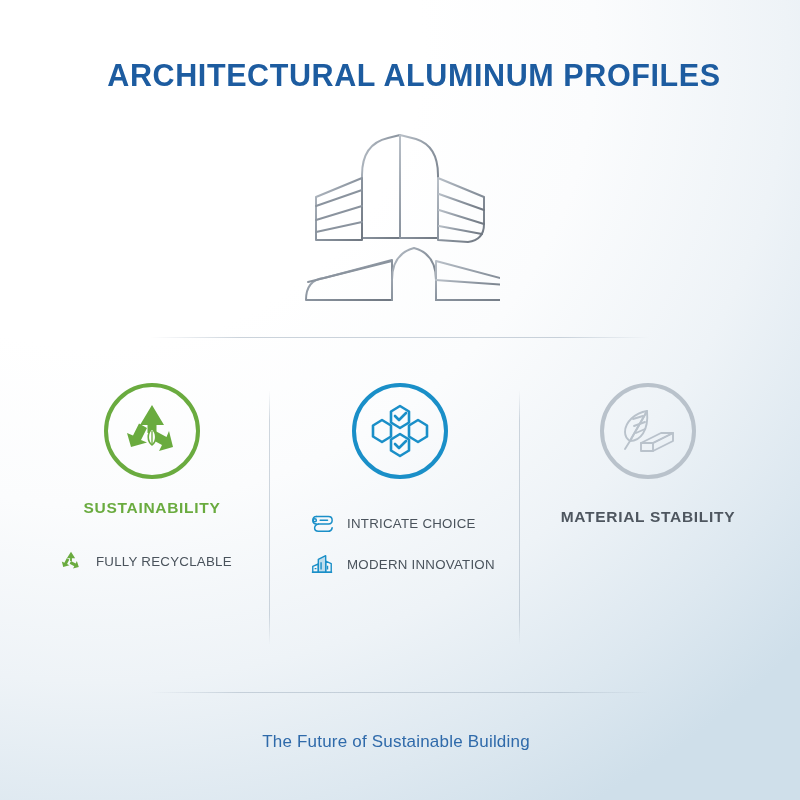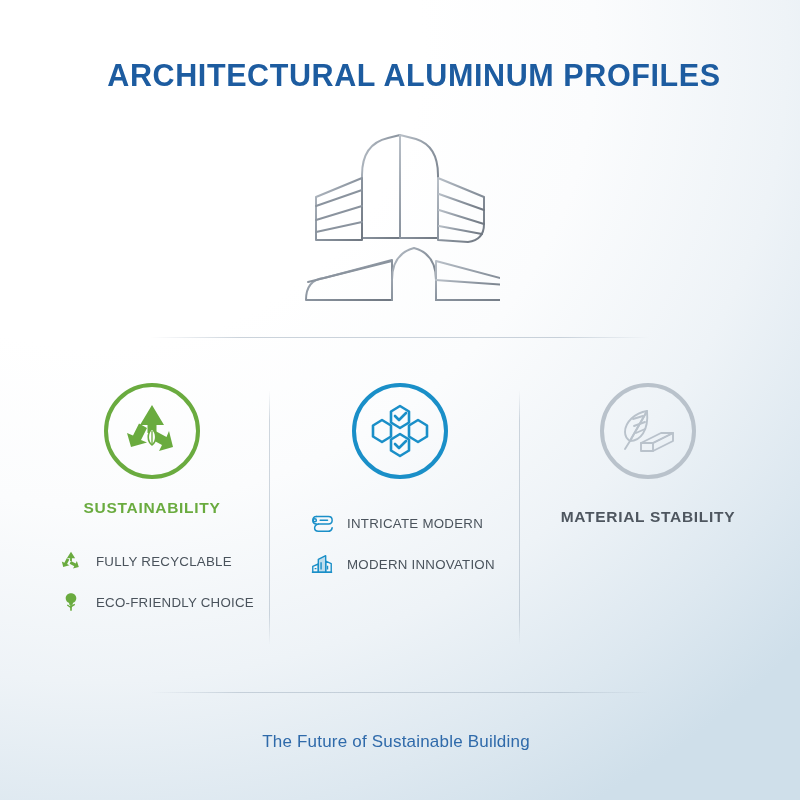--- a/index.html
+++ b/index.html
@@ -256,30 +256,20 @@
         <div class="bullet">
           <span class="bullet-icon">
             <svg width="22" height="22" viewBox="0 0 24 24" fill="#6aab3f">
               <path d="M12 2 L16.5 9 L13 9 L13 12 L11 12 L11 9 L7.5 9 Z"></path>
               <path d="M3.5 18.5 L2 12.5 L4.8 13.8 L7.3 8.9 L10.2 10.4 L7.7 15.3 L10.3 16.5 Z"></path>
               <path d="M20.5 18.5 L14.2 20.3 L15.6 17.6 L10.5 15 L12 12.1 L17.1 14.7 L18.4 12 Z"></path>
             </svg>
           </span>
           <span class="bullet-label">FULLY RECYCLABLE</span>
         </div>
-        <div class="bullet">
-          <span class="bullet-icon">
-            <svg width="22" height="22" viewBox="0 0 24 24" fill="#6aab3f">
-              <path d="M12 2.5 C8.6 2.5 6.2 5 6.2 8 C6.2 10.4 7.8 12.4 10 13 L10 15 L14 15 L14 13 C16.2 12.4 17.8 10.4 17.8 8 C17.8 5 15.4 2.5 12 2.5 Z"></path>
-              <rect x="11.1" y="13.5" width="1.8" height="8" rx="0.6"></rect>
-              <path d="M11.8 18 L8.4 15.6 M12.2 17 L15.6 14.8" stroke="#6aab3f" stroke-width="1.5" fill="none" stroke-linecap="round"></path>
-            </svg>
-          </span>
-          <span class="bullet-label">ECO-FRIENDLY CHOICE</span>
-        </div>
       </div>
     </div>
 
     <div class="col c2">
       <div class="badge blue">
         <svg width="58" height="58" viewBox="0 0 58 58" fill="none" stroke="#1a8fc8" stroke-width="2.6" stroke-linejoin="round">
           <path d="M29 4 L38 9.5 L38 20.5 L29 26 L20 20.5 L20 9.5 Z"></path>
           <path d="M29 32 L38 37.5 L38 48.5 L29 54 L20 48.5 L20 37.5 Z"></path>
           <path d="M11 18 L20 23.5 L20 34.5 L11 40 L2 34.5 L2 23.5 Z"></path>
           <path d="M47 18 L56 23.5 L56 34.5 L47 40 L38 34.5 L38 23.5 Z"></path>
@@ -292,21 +282,21 @@
           <span class="bullet-icon">
             <svg width="24" height="22" viewBox="0 0 26 22" fill="none" stroke="#1a8fc8" stroke-width="1.6" stroke-linejoin="round" stroke-linecap="round">
               <path d="M7 4 L20 4 Q24 4 24 8 Q24 12 20 12 L9 12"></path>
               <path d="M7 4 Q3 4 3 8 Q3 12 7 12"></path>
               <path d="M9 12 Q5 13 5 16.5 Q5 20 9 20 L21 20"></path>
               <path d="M21 20 Q24 19 24 16"></path>
               <circle cx="5.2" cy="8" r="1.7"></circle>
               <path d="M11 8 H19"></path>
             </svg>
           </span>
-          <span class="bullet-label">INTRICATE MODERN</span>
+          <span class="bullet-label">INTRICATE CHOICE</span>
         </div>
         <div class="bullet">
           <span class="bullet-icon">
             <svg width="24" height="22" viewBox="0 0 26 22" fill="none" stroke="#1a8fc8" stroke-width="1.5" stroke-linejoin="round">
               <path d="M9 20 V6 L17 2 V20 Z" fill="#1a8fc8" fill-opacity="0.25"></path>
               <path d="M17 20 V8 L23 10.5 V20 Z"></path>
               <path d="M9 20 V11 L3 13.5 V20 Z"></path>
               <path d="M2 20 H24"></path>
               <path d="M5 16 H7 M12 9 V17 M19 13 V17"></path>
             </svg>

